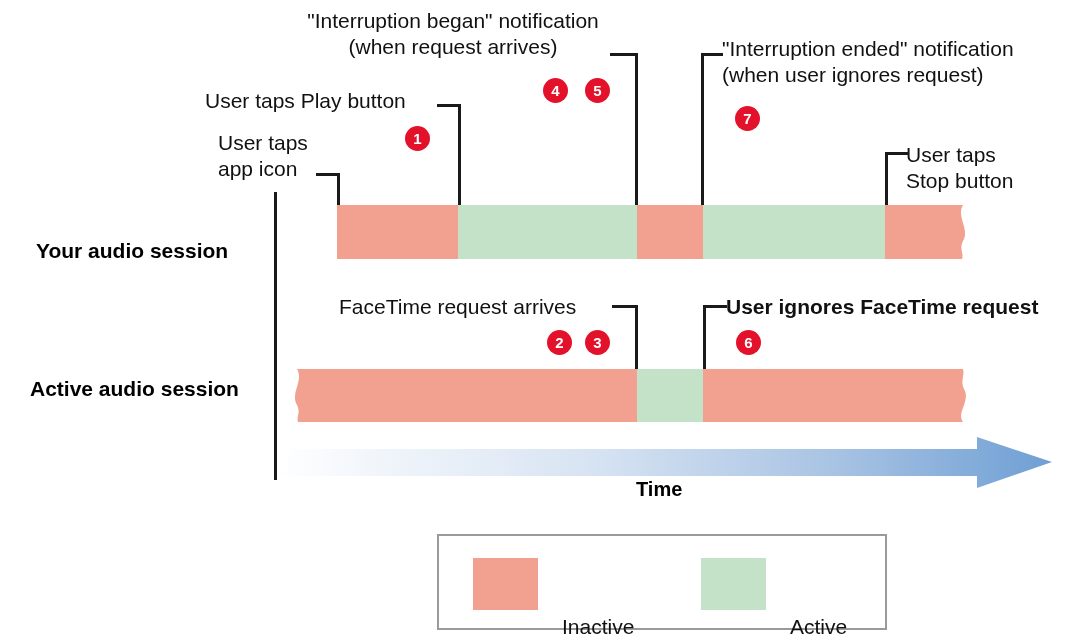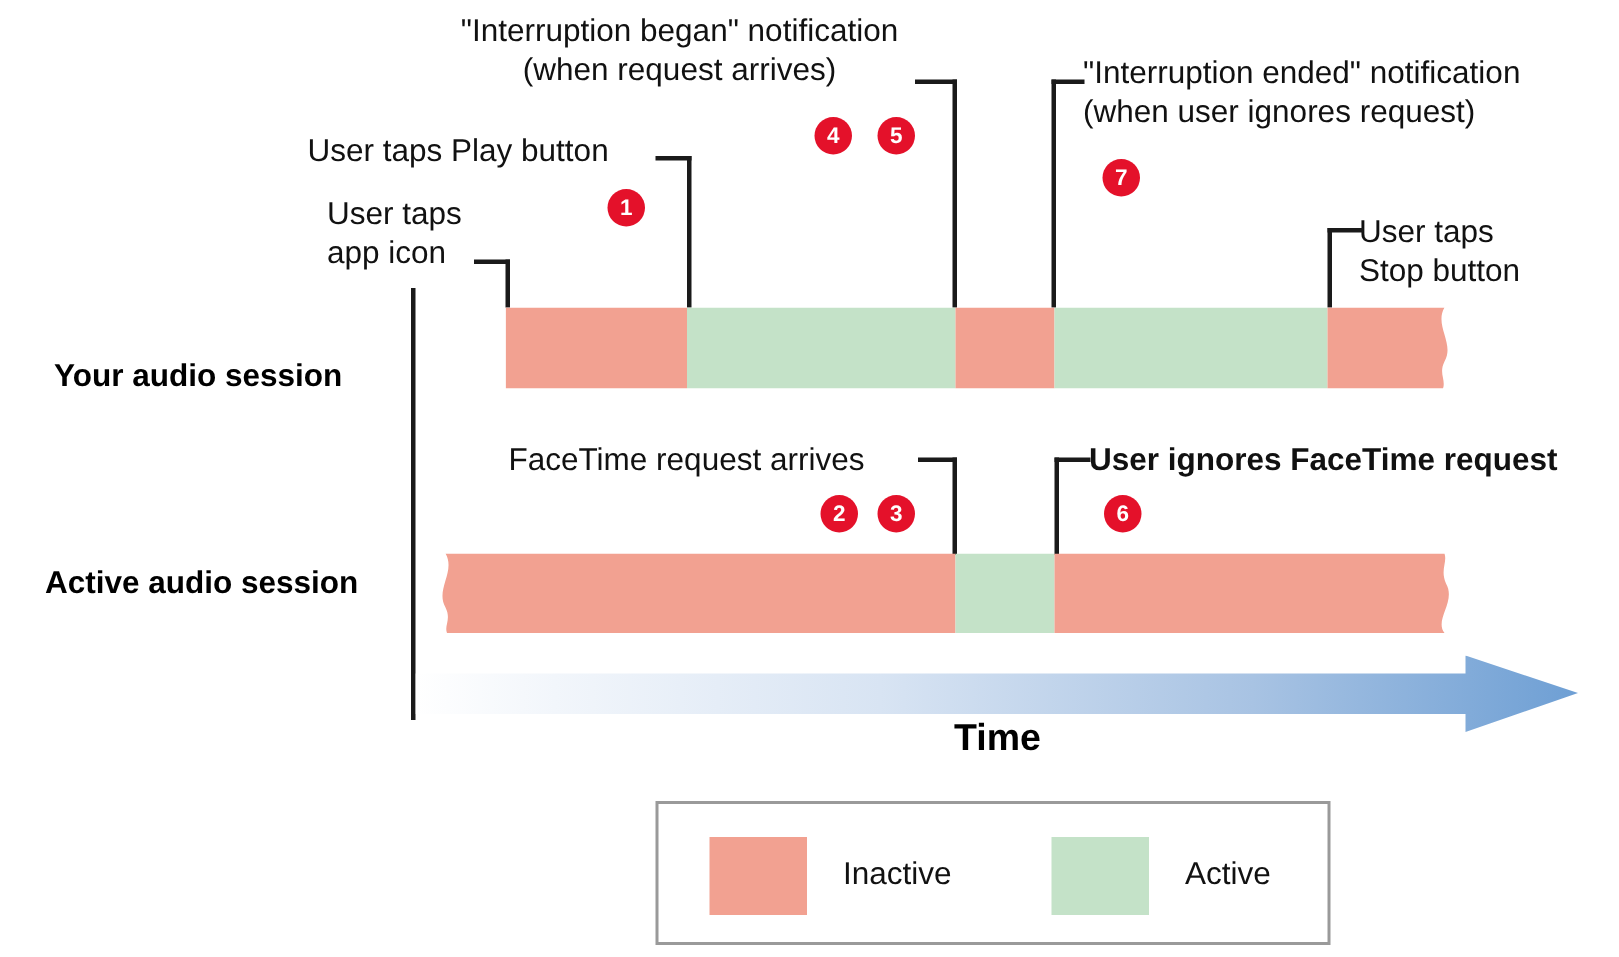--- a/index.html
+++ b/index.html
@@ -26,23 +26,23 @@
     font-size:15px;font-weight:bold;
     display:flex;align-items:center;justify-content:center;
     line-height:1;
   }
   
   .legend-box{
     position:absolute;border:2px solid #9a9a9a;background:#ffffff;
     box-sizing:border-box;
   }
   .swatch{position:absolute;}
-  .legend-text{position:absolute;font-size:21px;line-height:24px;color:#111;}
+  .legend-text{position:absolute;font-size:21px;line-height:24px;color:#111;margin-top:44px;}
   .timelabel{
-    position:absolute;font-size:25px;font-weight:bold;color:#000;
+    position:absolute;font-size:20px;font-weight:bold;color:#000;
   }
   svg{display:block;}
 </style>
 </head>
 <body>
 
 <div class="abs lbl" style="left:283px;top:8px;width:340px;text-align:center;">"Interruption began" notification
 (when request arrives)</div>
 
 <div class="abs lbl" style="left:722px;top:36px;width:340px;text-align:left;">"Interruption ended" notification

